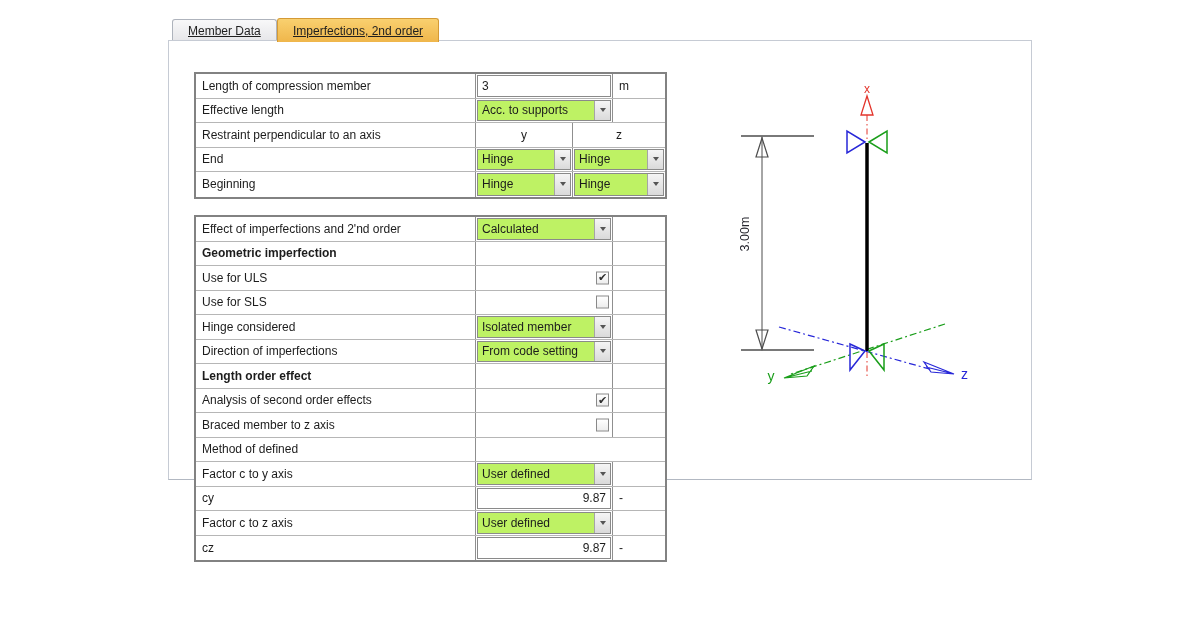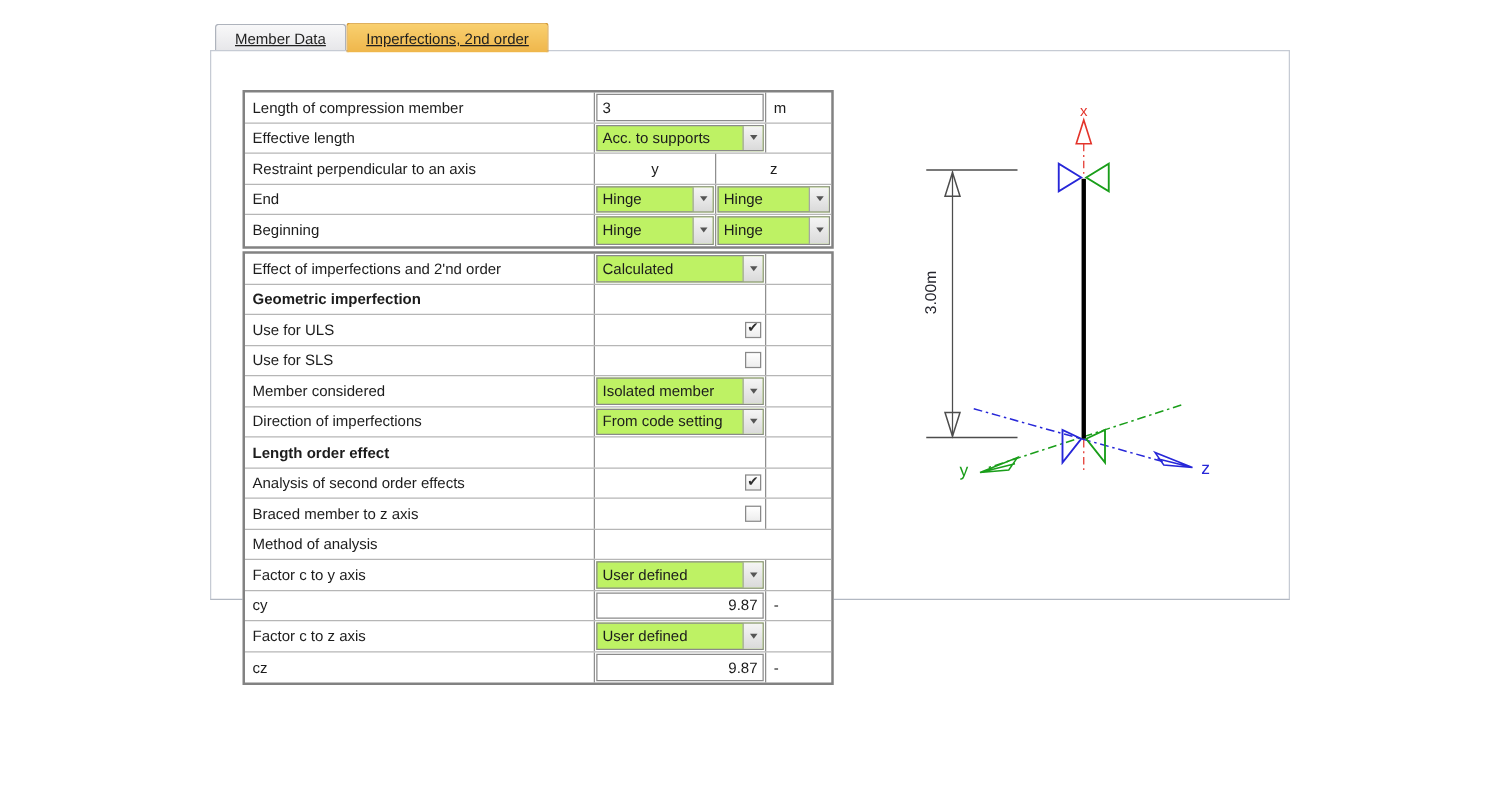--- a/index.html
+++ b/index.html
@@ -120,21 +120,21 @@
           <div class="dd">
             <span class="dd-text">Hinge</span>
             <span class="dd-btn">
               <span class="tri"></span>
             </span>
           </div>
         </div>
       </div>
     </div>
 
-  <div class="ptable" style="left:25px;top:160px;" id="imperfections-table">
+  <div class="ptable" style="left:25px;top:174px;" id="imperfections-table">
       <div class="t-row">
         <div class="c c-label">Effect of imperfections and 2'nd order</div>
         <div class="c c-val">
           <div class="dd">
             <span class="dd-text">Calculated</span>
             <span class="dd-btn">
               <span class="tri"></span>
             </span>
           </div>
         </div>
@@ -155,21 +155,21 @@
         <div class="c c-unit"></div>
       </div>
       <div class="t-row">
         <div class="c c-label">Use for SLS</div>
         <div class="c c-val">
           <div class="cb"></div>
         </div>
         <div class="c c-unit"></div>
       </div>
       <div class="t-row">
-        <div class="c c-label">Member considered</div>
+        <div class="c c-label">Hinge considered</div>
         <div class="c c-val">
           <div class="dd">
             <span class="dd-text">Isolated member</span>
             <span class="dd-btn">
               <span class="tri"></span>
             </span>
           </div>
         </div>
         <div class="c c-unit"></div>
       </div>
@@ -200,21 +200,21 @@
         <div class="c c-unit"></div>
       </div>
       <div class="t-row">
         <div class="c c-label">Braced member to z axis</div>
         <div class="c c-val">
           <div class="cb"></div>
         </div>
         <div class="c c-unit"></div>
       </div>
       <div class="t-row">
-        <div class="c c-label">Method of analysis</div>
+        <div class="c c-label">Method of defined</div>
         <div class="c c-unit"></div>
       </div>
       <div class="t-row">
         <div class="c c-label">Factor c to y axis</div>
         <div class="c c-val">
           <div class="dd">
             <span class="dd-text">User defined</span>
             <span class="dd-btn">
               <span class="tri"></span>
             </span>

